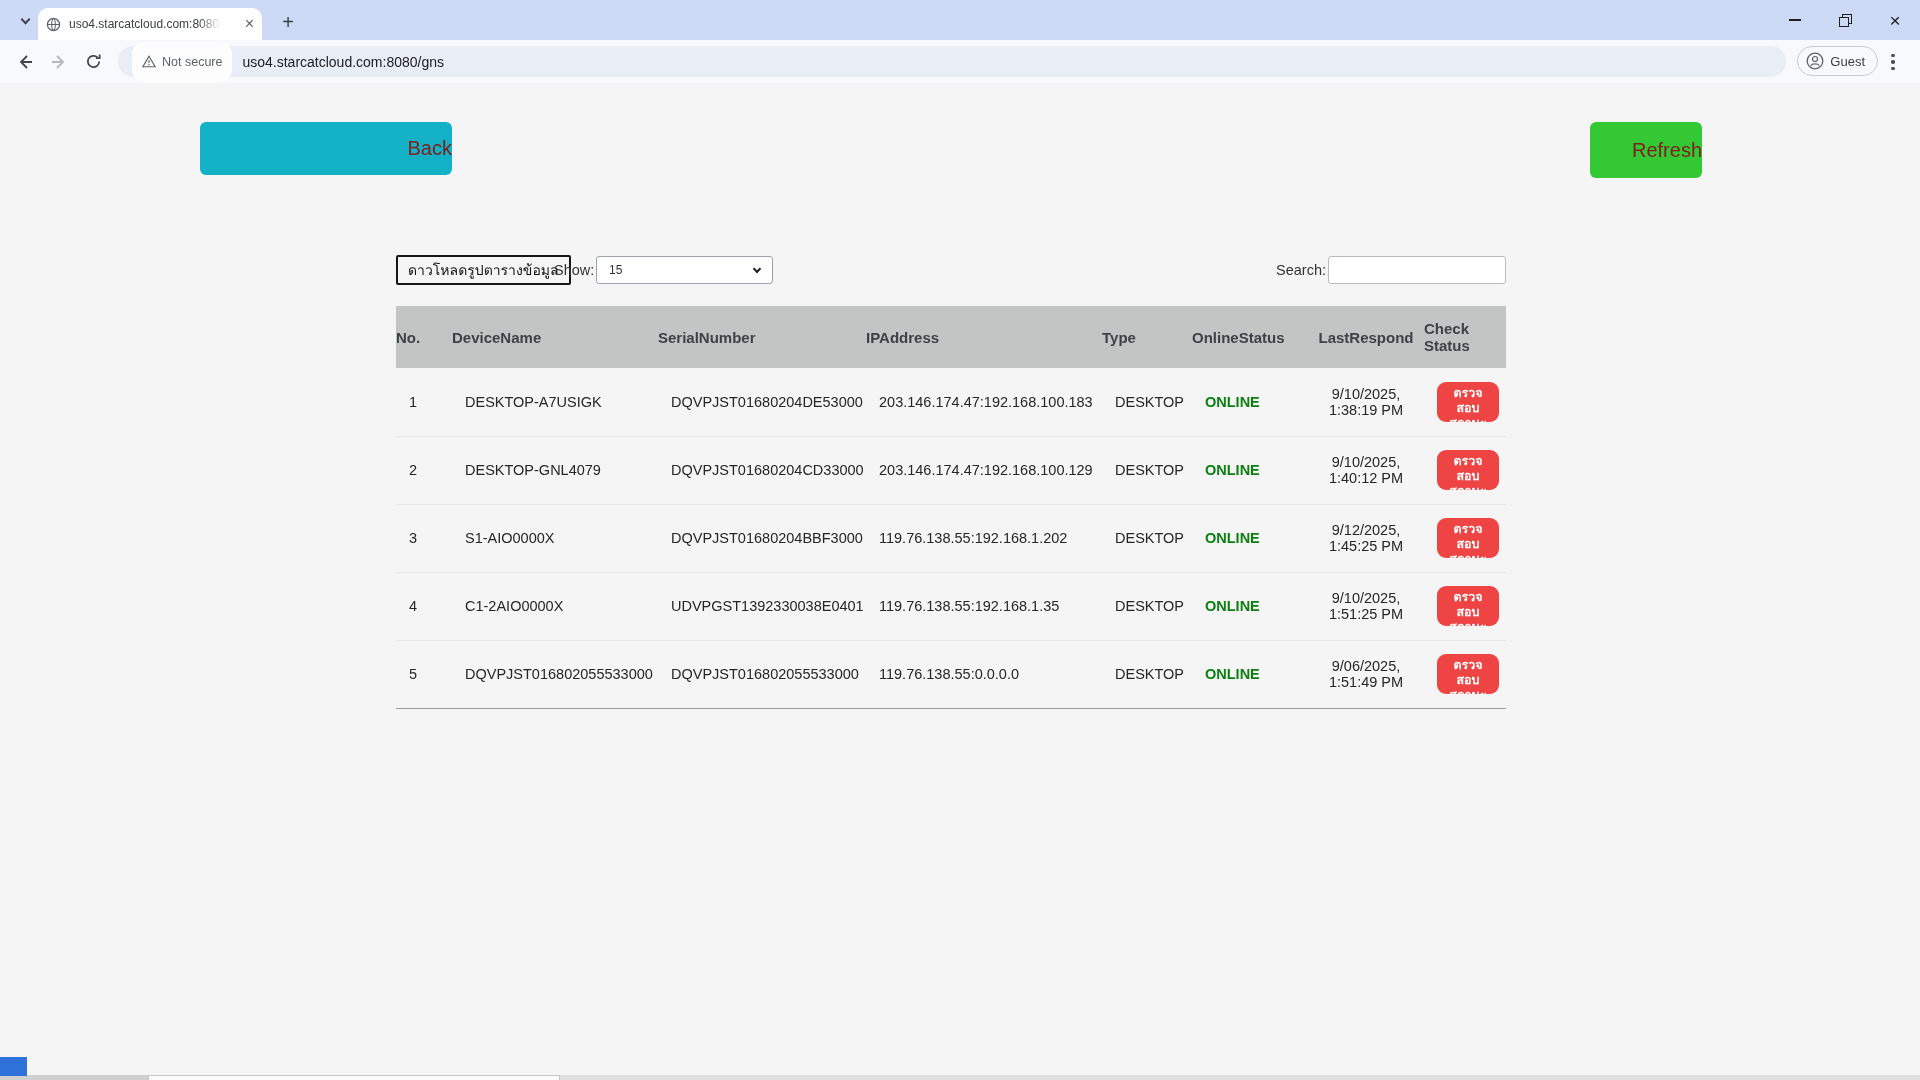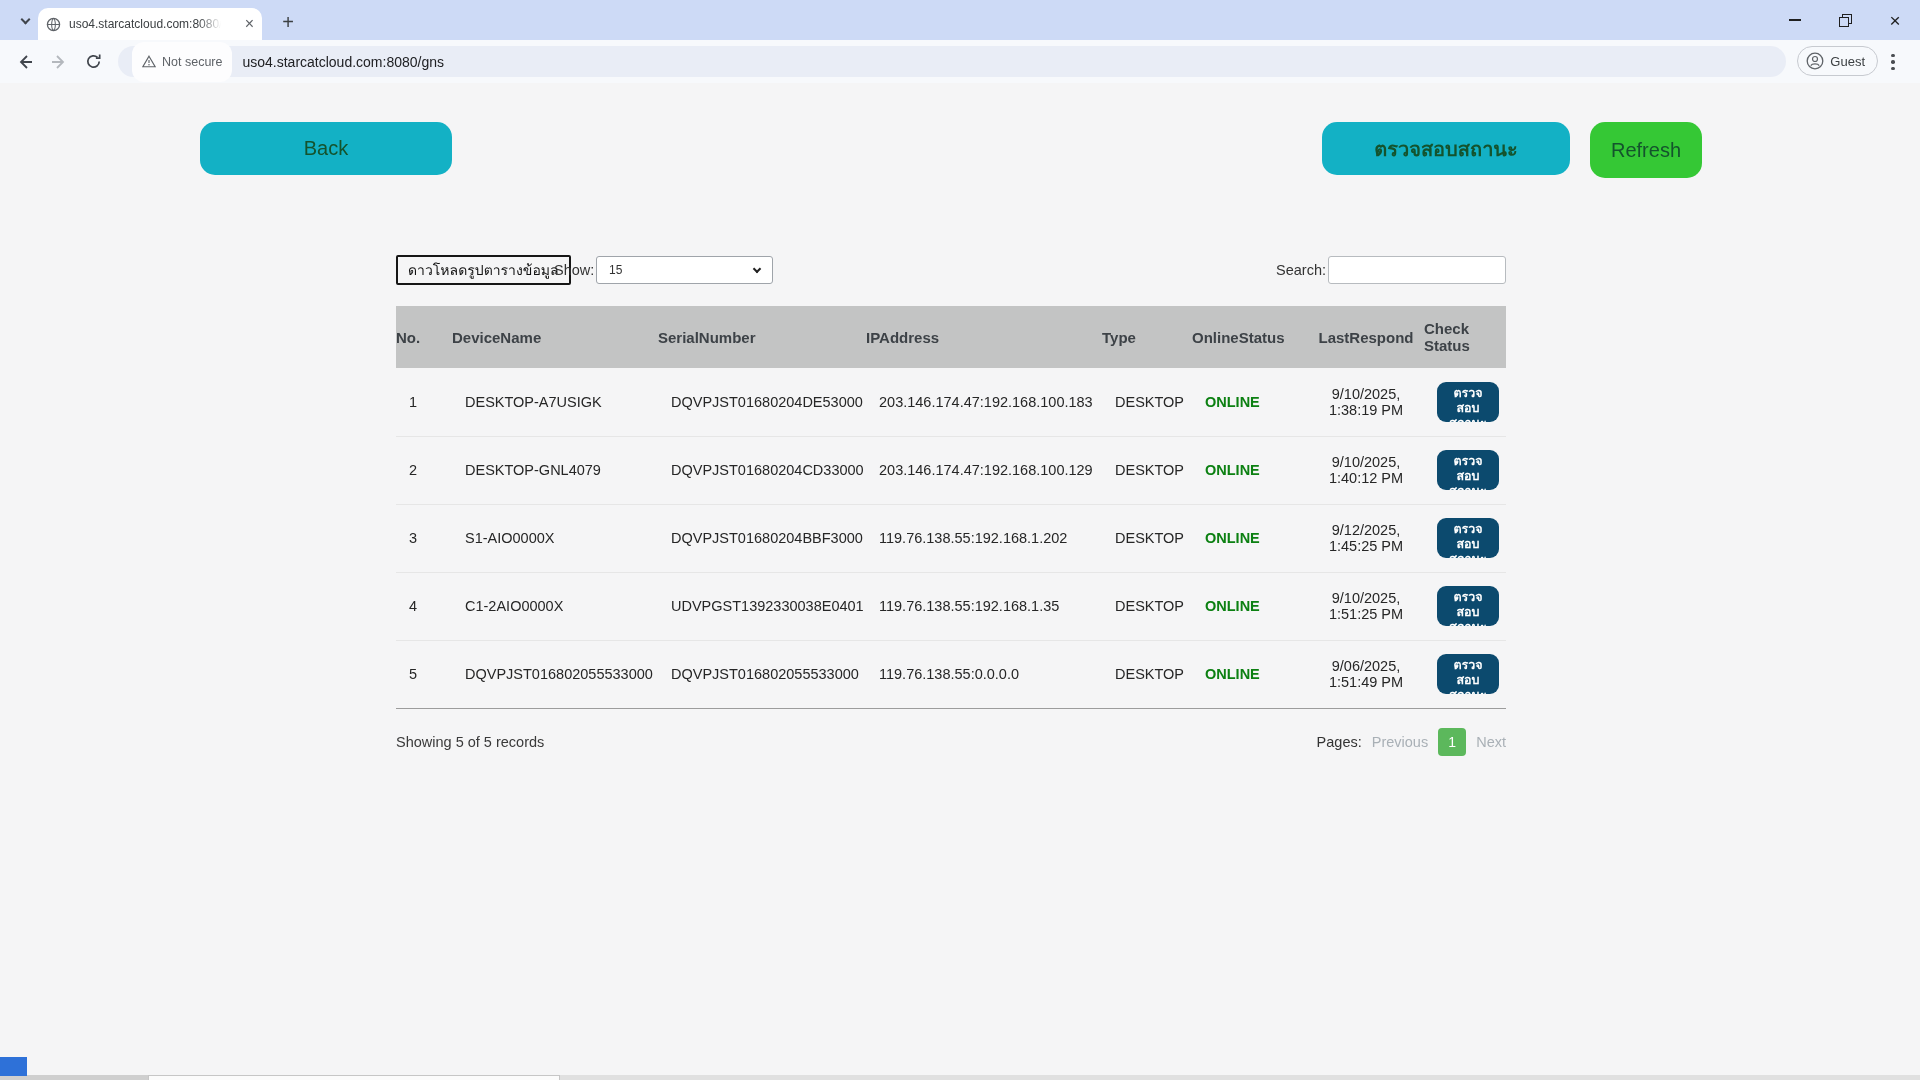--- a/index.html
+++ b/index.html
@@ -46,22 +46,22 @@
   .profile-pill { position:absolute; right:42px; top:6px; height:30px; border:1px solid #c7cad0;
                   border-radius:16px; display:flex; align-items:center; gap:6px; padding:0 12px 0 8px;
                   cursor:pointer; background:#f7f9fc; }
   .profile-pill span { font-size:13px; color:#3c4043; }
   .kebab { position:absolute; right:18px; top:12px; width:18px; height:20px; display:flex;
            flex-direction:column; align-items:center; justify-content:center; gap:3px; cursor:pointer; }
   .kebab i { width:3.5px; height:3.5px; border-radius:50%; background:#4a4d52; }
 
   
   .page { position:absolute; top:83px; left:0; right:0; bottom:0; background:#f5f5f6; }
-  .btn { border:none; color:#14532d; border-radius:15px; cursor:pointer;
-         font-family:"Liberation Sans", sans-serif; }
+  .btn { border:none; color:#7f1d1d; border-radius:6px; cursor:pointer;
+         font-family:"Liberation Sans", sans-serif;text-align:right; }
   .btn-back   { position:absolute; left:200px; top:39px; width:252px; height:53px;
                 background:#13b1c5; font-size:20px; }
   .btn-check-status { position:absolute; left:1322px; top:39px; width:248px; height:53px;
                 background:#13b1c5; font-size:20px; font-weight:700; }
   .btn-refresh{ position:absolute; left:1590px; top:39px; width:112px; height:56px;
                 background:#35c835; font-size:20px; }
   .heading { position:absolute; left:396px; top:126px; font-size:19.5px; font-weight:600; color:#1f1f1f; }
 
   .btn-download { position:absolute; left:396px; top:172px; height:30px; padding:0 10px;
                   background:#f5f5f6; border:2px solid #161616; border-radius:2px;
@@ -80,21 +80,21 @@
   
   .device-table { position:absolute; left:396px; top:223px; width:1110px; border-collapse:collapse;
                   table-layout:fixed; border-bottom:1px solid #9c9c9c; }
   .device-table th { background:#c3c4c4; height:62px; font-size:15px; font-weight:700; color:#3d4247;
                      text-align:left; vertical-align:middle; }
   .device-table td { height:68px; font-size:14.5px; color:#262626; padding-left:13px;
                      vertical-align:middle; border-top:1px solid #e6e6e6; }
   .device-table tr:first-child td { border-top:none; }
   td.c-status { color:#0c8012; font-weight:700; }
   td.c-last, th.h-last { text-align:center; padding-left:0; }
-  .check-btn { width:62px; height:40px; background:#0c4a6e; border:none; border-radius:9px;
+  .check-btn { width:62px; height:40px; background:#ef4444; border:none; border-radius:9px;
                color:#fff; font-size:12.5px; font-weight:700; line-height:15px; overflow:hidden;
                padding-top:4px; cursor:pointer; display:block;
                font-family:"Liberation Sans", sans-serif; }
   .check-btn span { display:block; }
 
   
   .table-footer { position:absolute; left:396px; top:645px; width:1110px; display:flex;
                   align-items:center; }
   .showing { font-size:14.5px; color:#3a3a3a; }
   .pages { margin-left:auto; display:flex; align-items:center; gap:10px; }
@@ -177,21 +177,20 @@
     </div>
     <div class="kebab">
         <i></i>
         <i></i>
         <i></i>
       </div>
   </div>
 
   <div class="page">
     <button class="btn btn-back">Back</button>
-    <button class="btn btn-check-status">ตรวจสอบสถานะ</button>
     <button class="btn btn-refresh">Refresh</button>
 
 
     <button class="btn-download">ดาวโหลดรูปตารางข้อมูล</button>
     <span class="show-label">Show:</span>
     <div class="show-select">
       <span class="val">15</span>
       <i class="chev"></i>
     </div>
     <span class="search-label">Search:</span>
@@ -297,29 +296,20 @@
               <button class="check-btn">
                 <span>ตรวจ</span>
                 <span>สอบ</span>
                 <span>สถานะ</span>
               </button>
             </td>
           </tr>
         </tbody>
     </table>
 
-    <div class="table-footer">
-      <span class="showing">Showing 5 of 5 records</span>
-      <div class="pages">
-        <span class="pages-label">Pages:</span>
-        <span class="page-link">Previous</span>
-        <span class="page-badge">1</span>
-        <span class="page-link">Next</span>
-      </div>
-    </div>
   </div>
 
   <div class="taskbar-strip">
     <div class="strip-left"></div>
     <div class="strip-search"></div>
   </div>
   <div class="task-peek"></div>
 
 </div>
 

